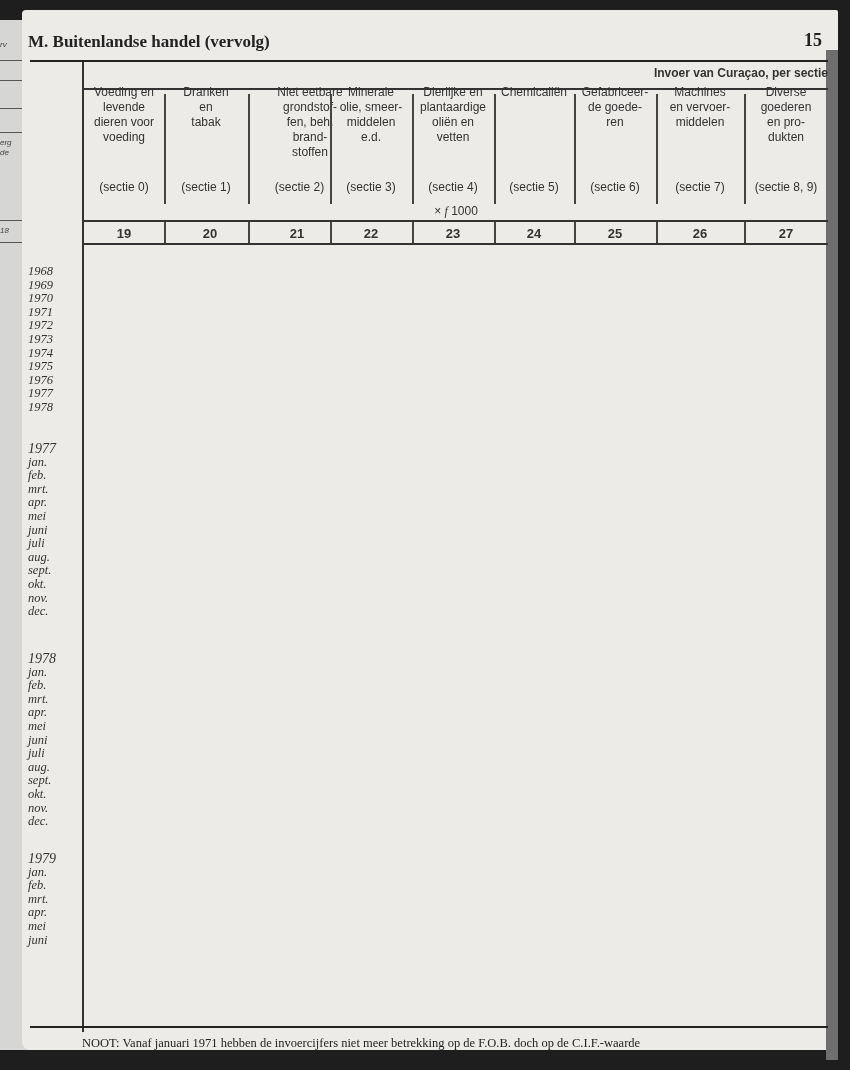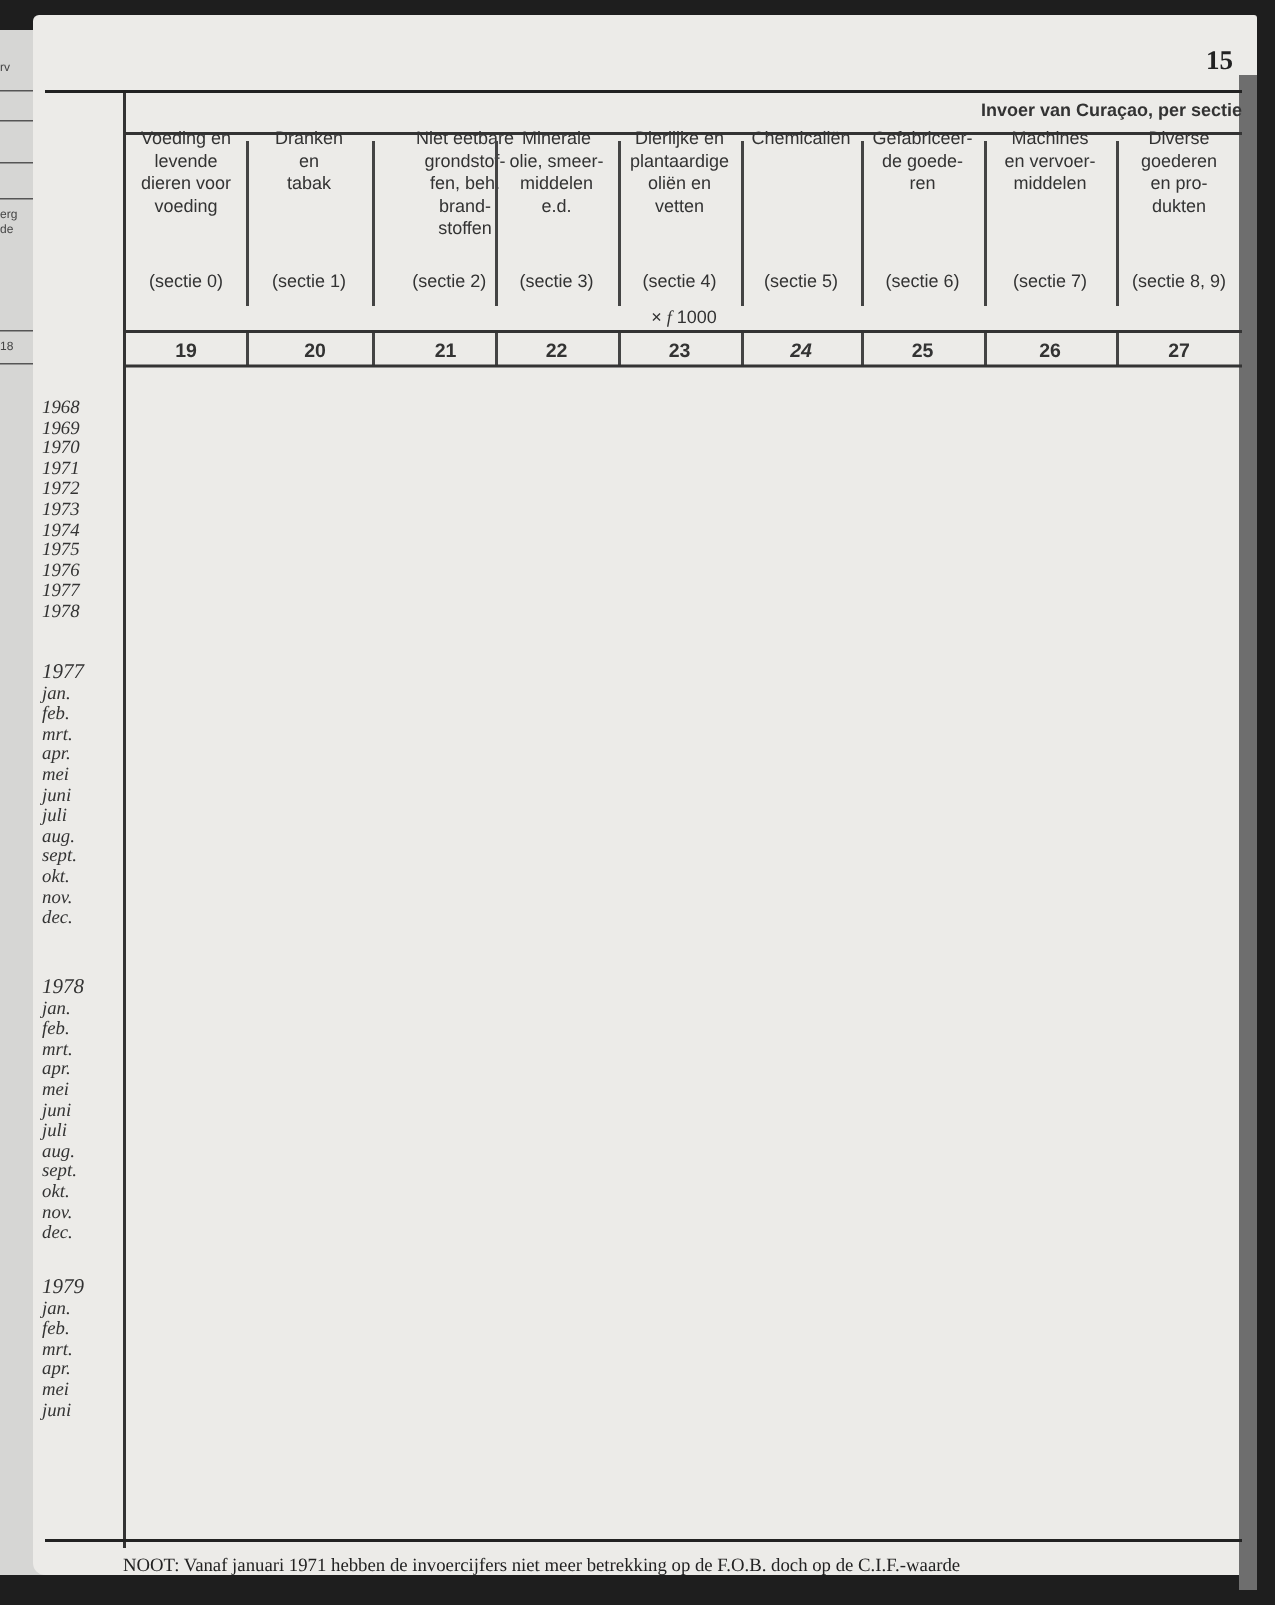--- a/index.html
+++ b/index.html
@@ -7,21 +7,21 @@
     width: 850px; height: 1070px; position: relative; overflow: hidden;
     background: #1e1e1e;
     font-family: "Liberation Serif", serif;
     color: #1a1a1a;
   }
   .prev-page {
     position: absolute; left: 0; top: 20px; width: 30px; height: 1030px;
     background: #d6d6d4; border-right: 3px solid #555;
   }
   .prev-page .pp-line { position: absolute; left: 0; width: 28px; height: 1px; background: #555; }
-  .prev-page .pp-txt { position: absolute; left: 0; font-family: "Liberation Sans", sans-serif; font-size: 8px; color: #444; }
+  .prev-page .pp-txt { position: absolute; left: 0; font-family: "Liberation Sans", sans-serif; font-size: 8px; color: #444; font-style: italic; }
   .page {
     position: absolute; left: 22px; top: 10px; width: 816px; height: 1040px;
     background: #ecebe8;
     border-radius: 4px 2px 2px 8px;
   }
   .page-shadow-right { position: absolute; right: 0; top: 40px; width: 12px; height: 1010px; background: #6e6e6e; }
   .title {
     position: absolute; left: 6px; top: 22px;
     font-family: "Liberation Serif", serif; font-weight: bold; font-size: 17px; color: #222;
   }
@@ -71,20 +71,21 @@
   <div class="pp-txt" style="top:118px">erg</div>
   <div class="pp-txt" style="top:128px">de</div>
   <div class="pp-line" style="top:200px"></div>
   <div class="pp-txt" style="top:206px">18</div>
   <div class="pp-line" style="top:222px"></div>
 </div>
 
 <div class="page">
   <div class="page-shadow-right"></div>
 
+  <div class="title">M.  Buitenlandse handel (vervolg)</div>
   <div class="pagenum">15</div>
   <div class="rule-top"></div>
   <div class="left-vline"></div>
 
   <div class="hdr-group">Invoer van Curaçao, per sectie</div>
   <div class="hline" style="left:62px; top:78px; width:744px; height:1.5px;"></div>
 
   <div id="col-heads">
       <div class="col-head" style="left: 62px; width: 80px;">
         <div>Voeding en</div>
@@ -163,21 +164,21 @@
     </div>
 
   <div class="unit"><span>× </span><i>f</i><span> 1000</span></div>
   <div class="hline" style="left:62px; top:210px; width:744px;"></div>
   <div id="col-nums">
       <div class="colnum" style="left: 62px; width: 80px;">19</div>
       <div class="colnum" style="left: 142px; width: 92px;">20</div>
       <div class="colnum" style="left: 226px; width: 98px;">21</div>
       <div class="colnum" style="left: 308px; width: 82px;">22</div>
       <div class="colnum" style="left: 390px; width: 82px;">23</div>
-      <div class="colnum" style="left: 472px; width: 80px; font-style: italic;">24</div>
+      <div class="colnum" style="left: 472px; width: 80px;">24</div>
       <div class="colnum" style="left: 552px; width: 82px;">25</div>
       <div class="colnum" style="left: 634px; width: 88px;">26</div>
       <div class="colnum" style="left: 722px; width: 84px;">27</div>
     </div>
   <div class="hline" style="left:62px; top:233px; width:744px;"></div>
 
   <div id="table-body">
       <div class="block" style="top: 0px; left: 0px;">
         <div class="labels" style="top: 255px;">
           <div>1968</div>

